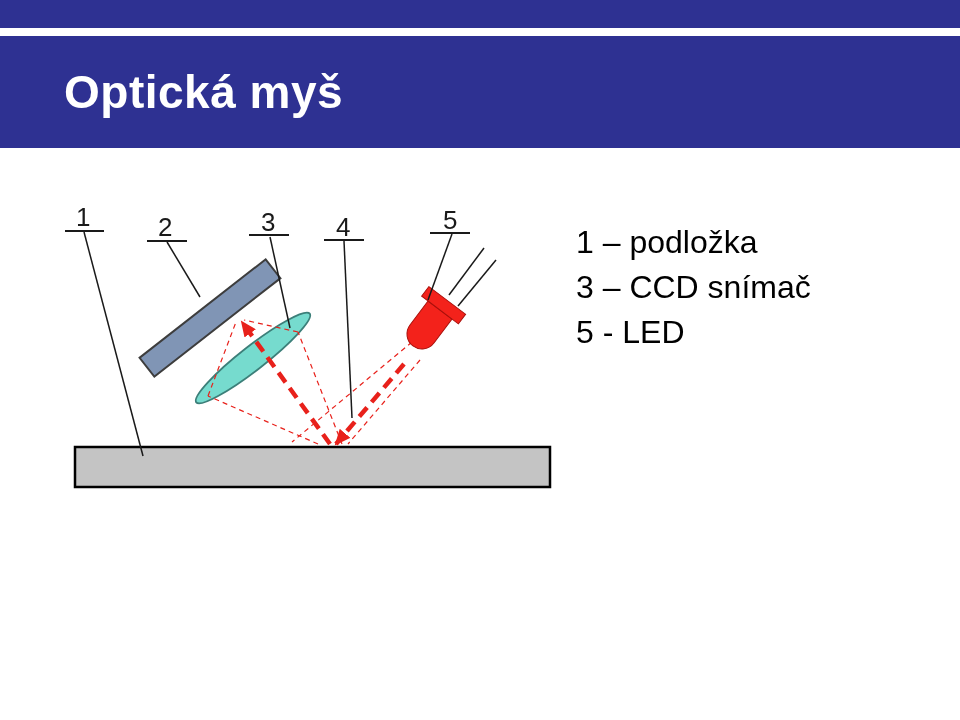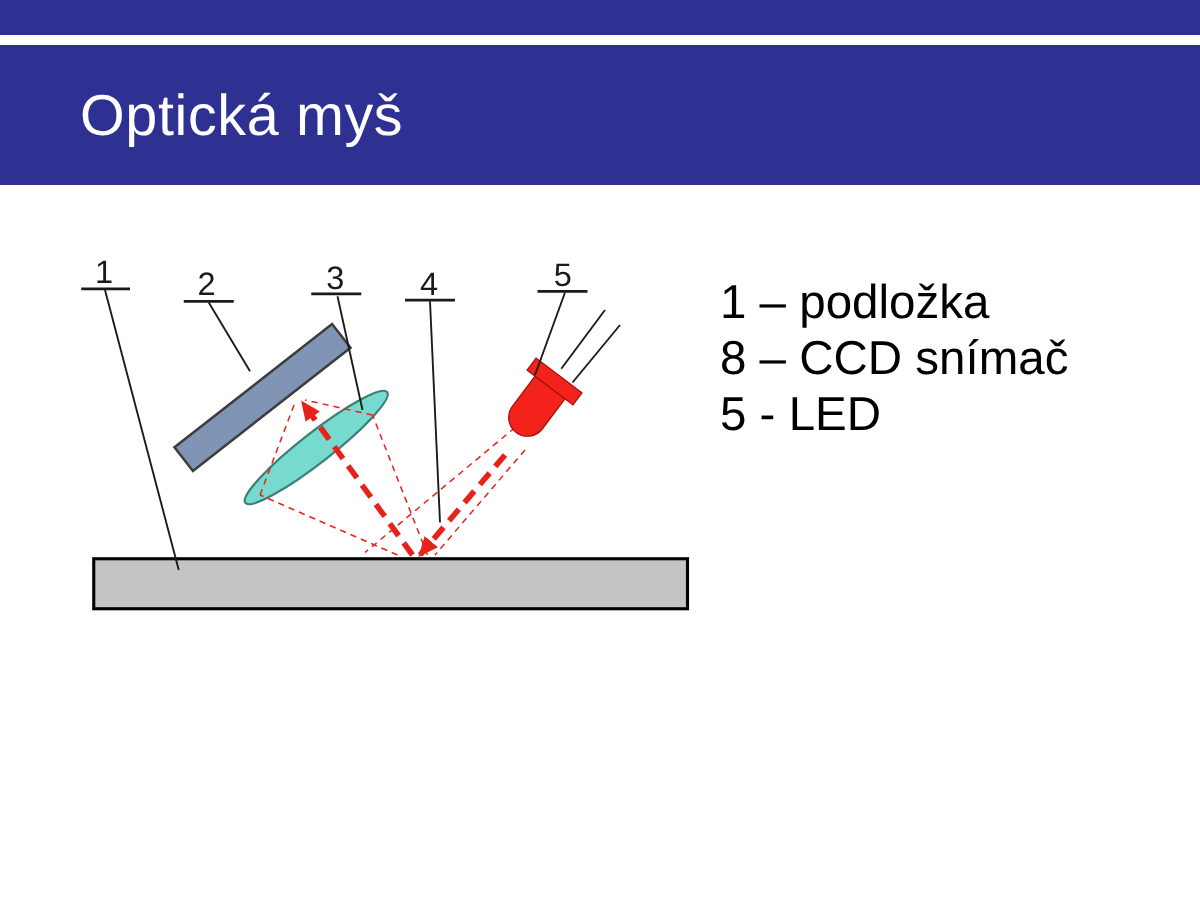--- a/index.html
+++ b/index.html
@@ -18,35 +18,35 @@
   .title-band {
     position: absolute; top: 36px; left: 0;
     width: 960px; height: 112px;
     background: #2E3192;
     display: flex; align-items: center;
   }
   .title-band h1 {
     margin: 0 0 0 64px;
     color: #ffffff;
     font-size: 46px;
-    font-weight: 400;
+    font-weight: 700;
     letter-spacing: 0.5px;
   }
   #diagram-svg {
     position: absolute; left: 0; top: 0;
     width: 960px; height: 720px;
   }
   .diagram-num {
     font-family: "Liberation Sans", sans-serif;
     font-size: 26px;
     fill: #1a1a1a;
   }
   .legend {
     position: absolute; left: 576px; top: 220px;
-    font-size: 38px;
+    font-size: 32px;
     line-height: 45px;
     color: #000000;
   }
 </style>
 </head>
 <body>
 
 <div class="top-strip"></div>
 
 <div class="title-band">
@@ -112,15 +112,15 @@
 
   <text class="diagram-num" x="76" y="226">1</text>
   <text class="diagram-num" x="158" y="236">2</text>
   <text class="diagram-num" x="261" y="231">3</text>
   <text class="diagram-num" x="336" y="236">4</text>
   <text class="diagram-num" x="443" y="229">5</text>
 </svg>
 
 <div class="legend">
   <div>1 – podložka</div>
-  <div>8 – CCD snímač</div>
+  <div>3 – CCD snímač</div>
   <div>5 - LED</div>
 </div>
 
 </body></html>

